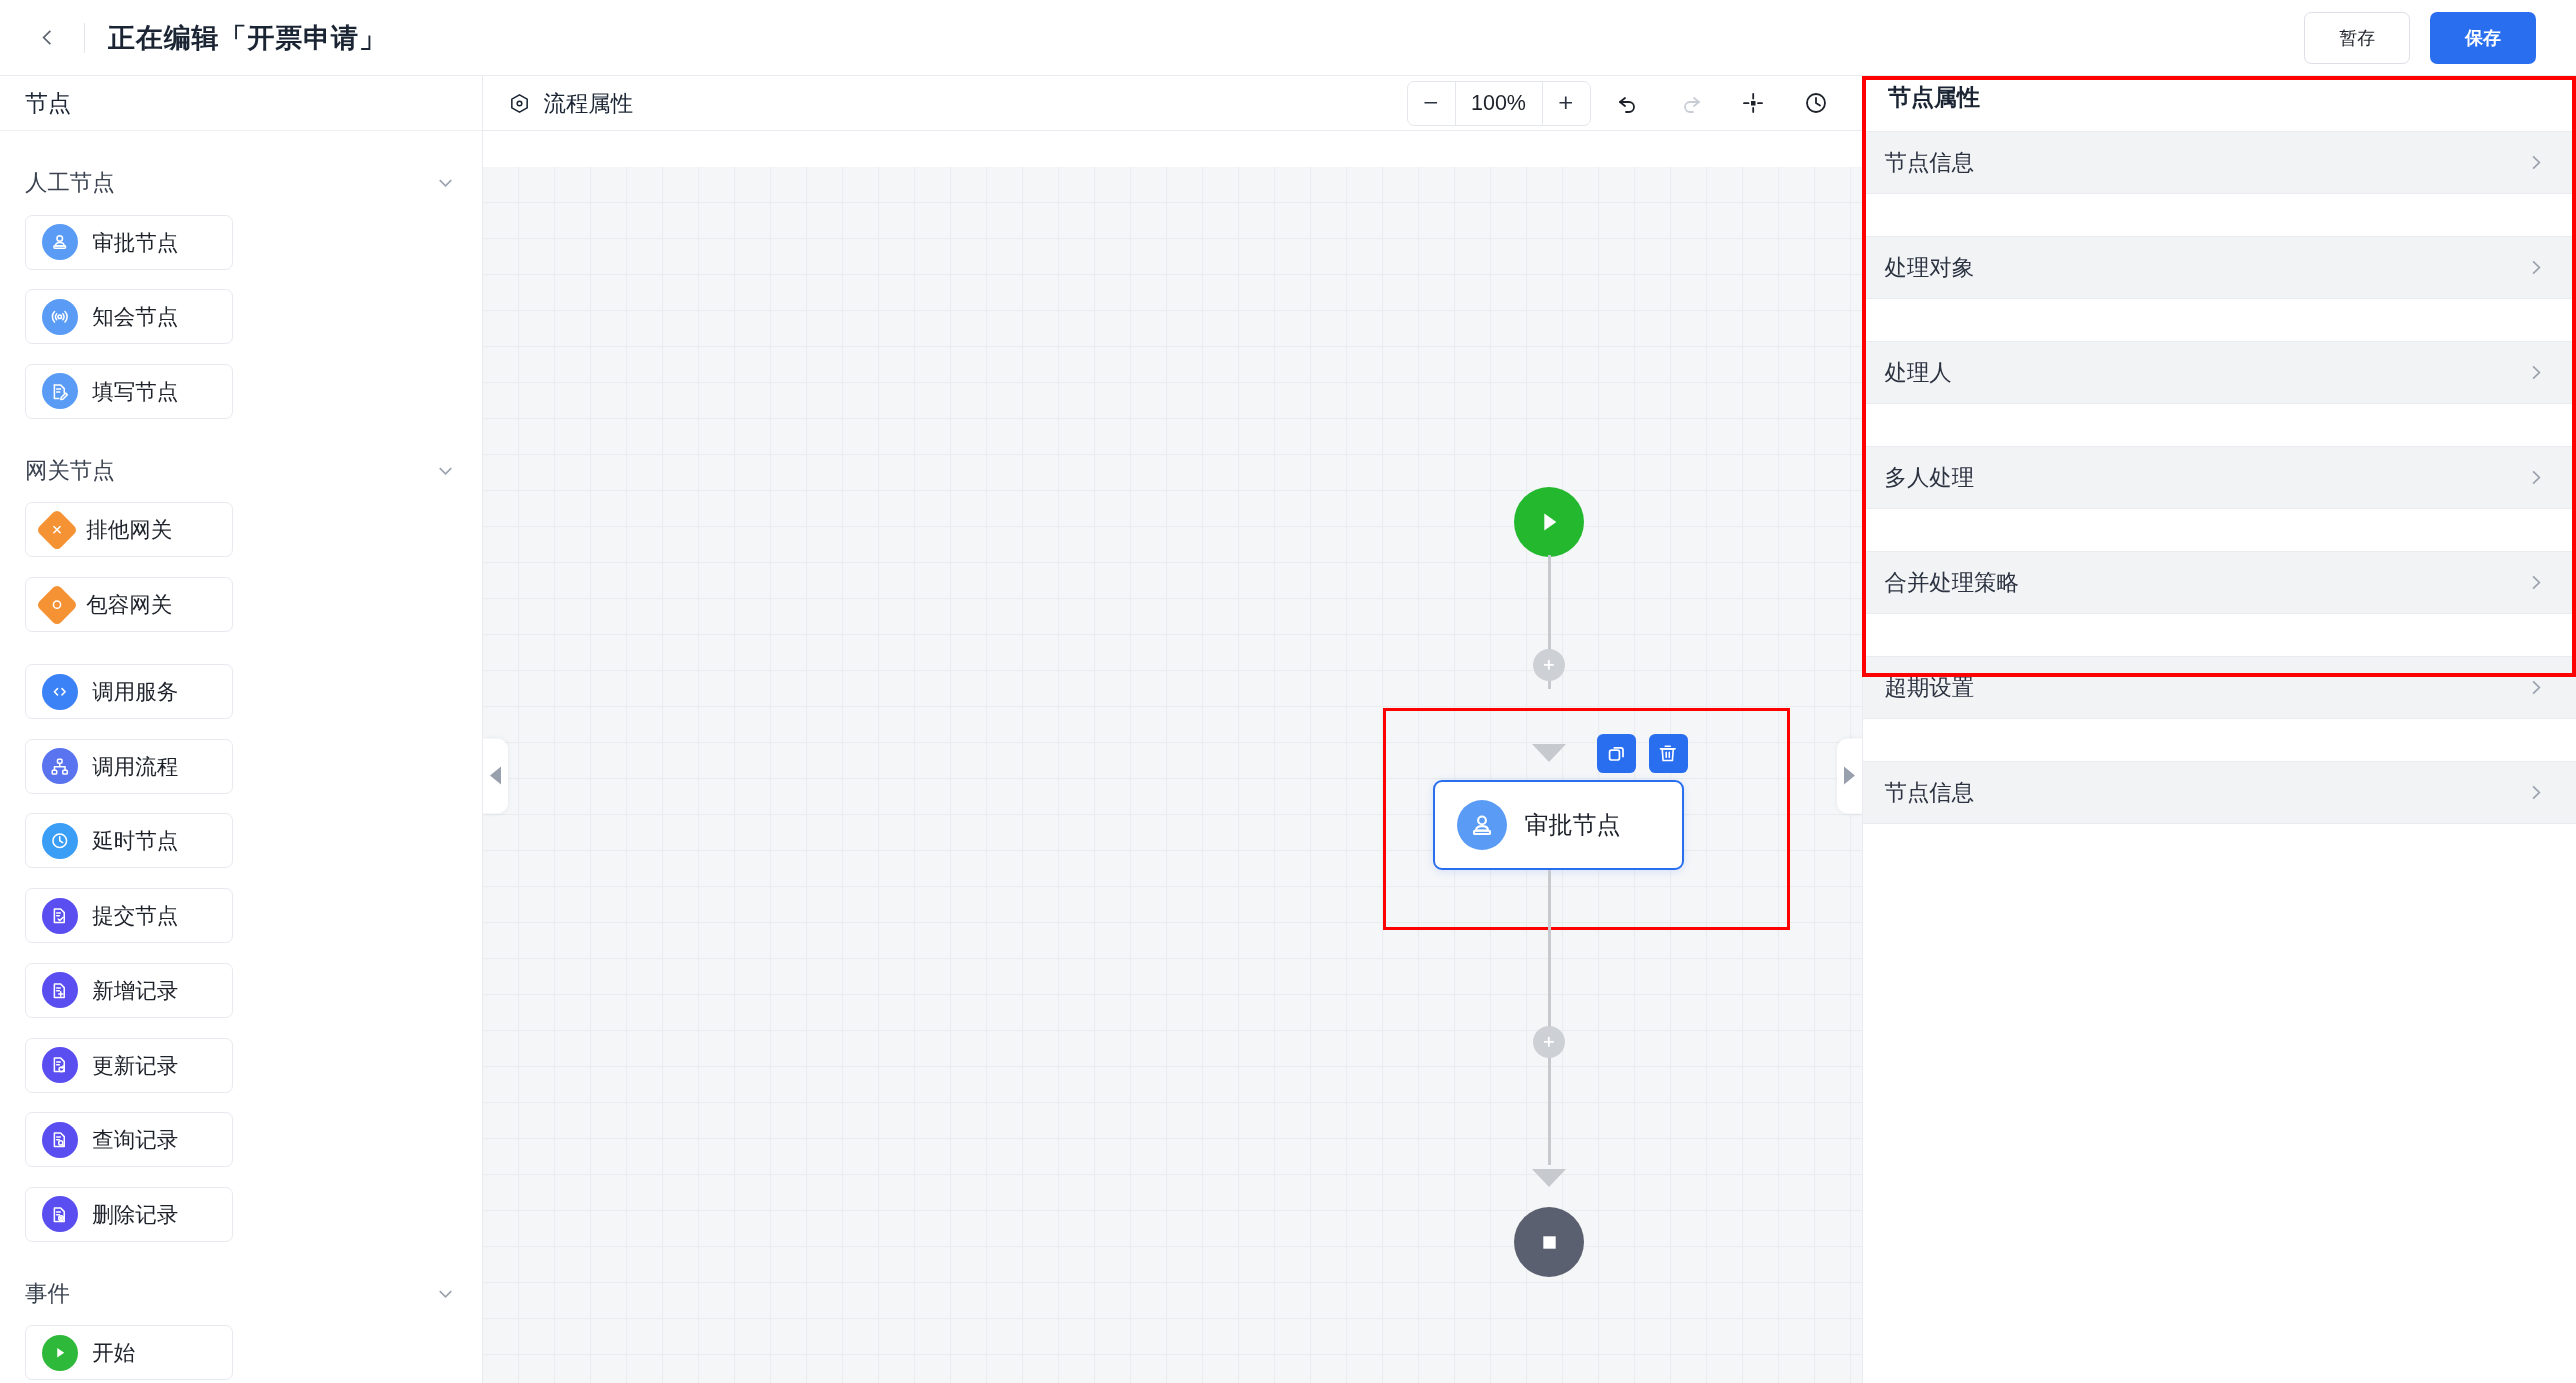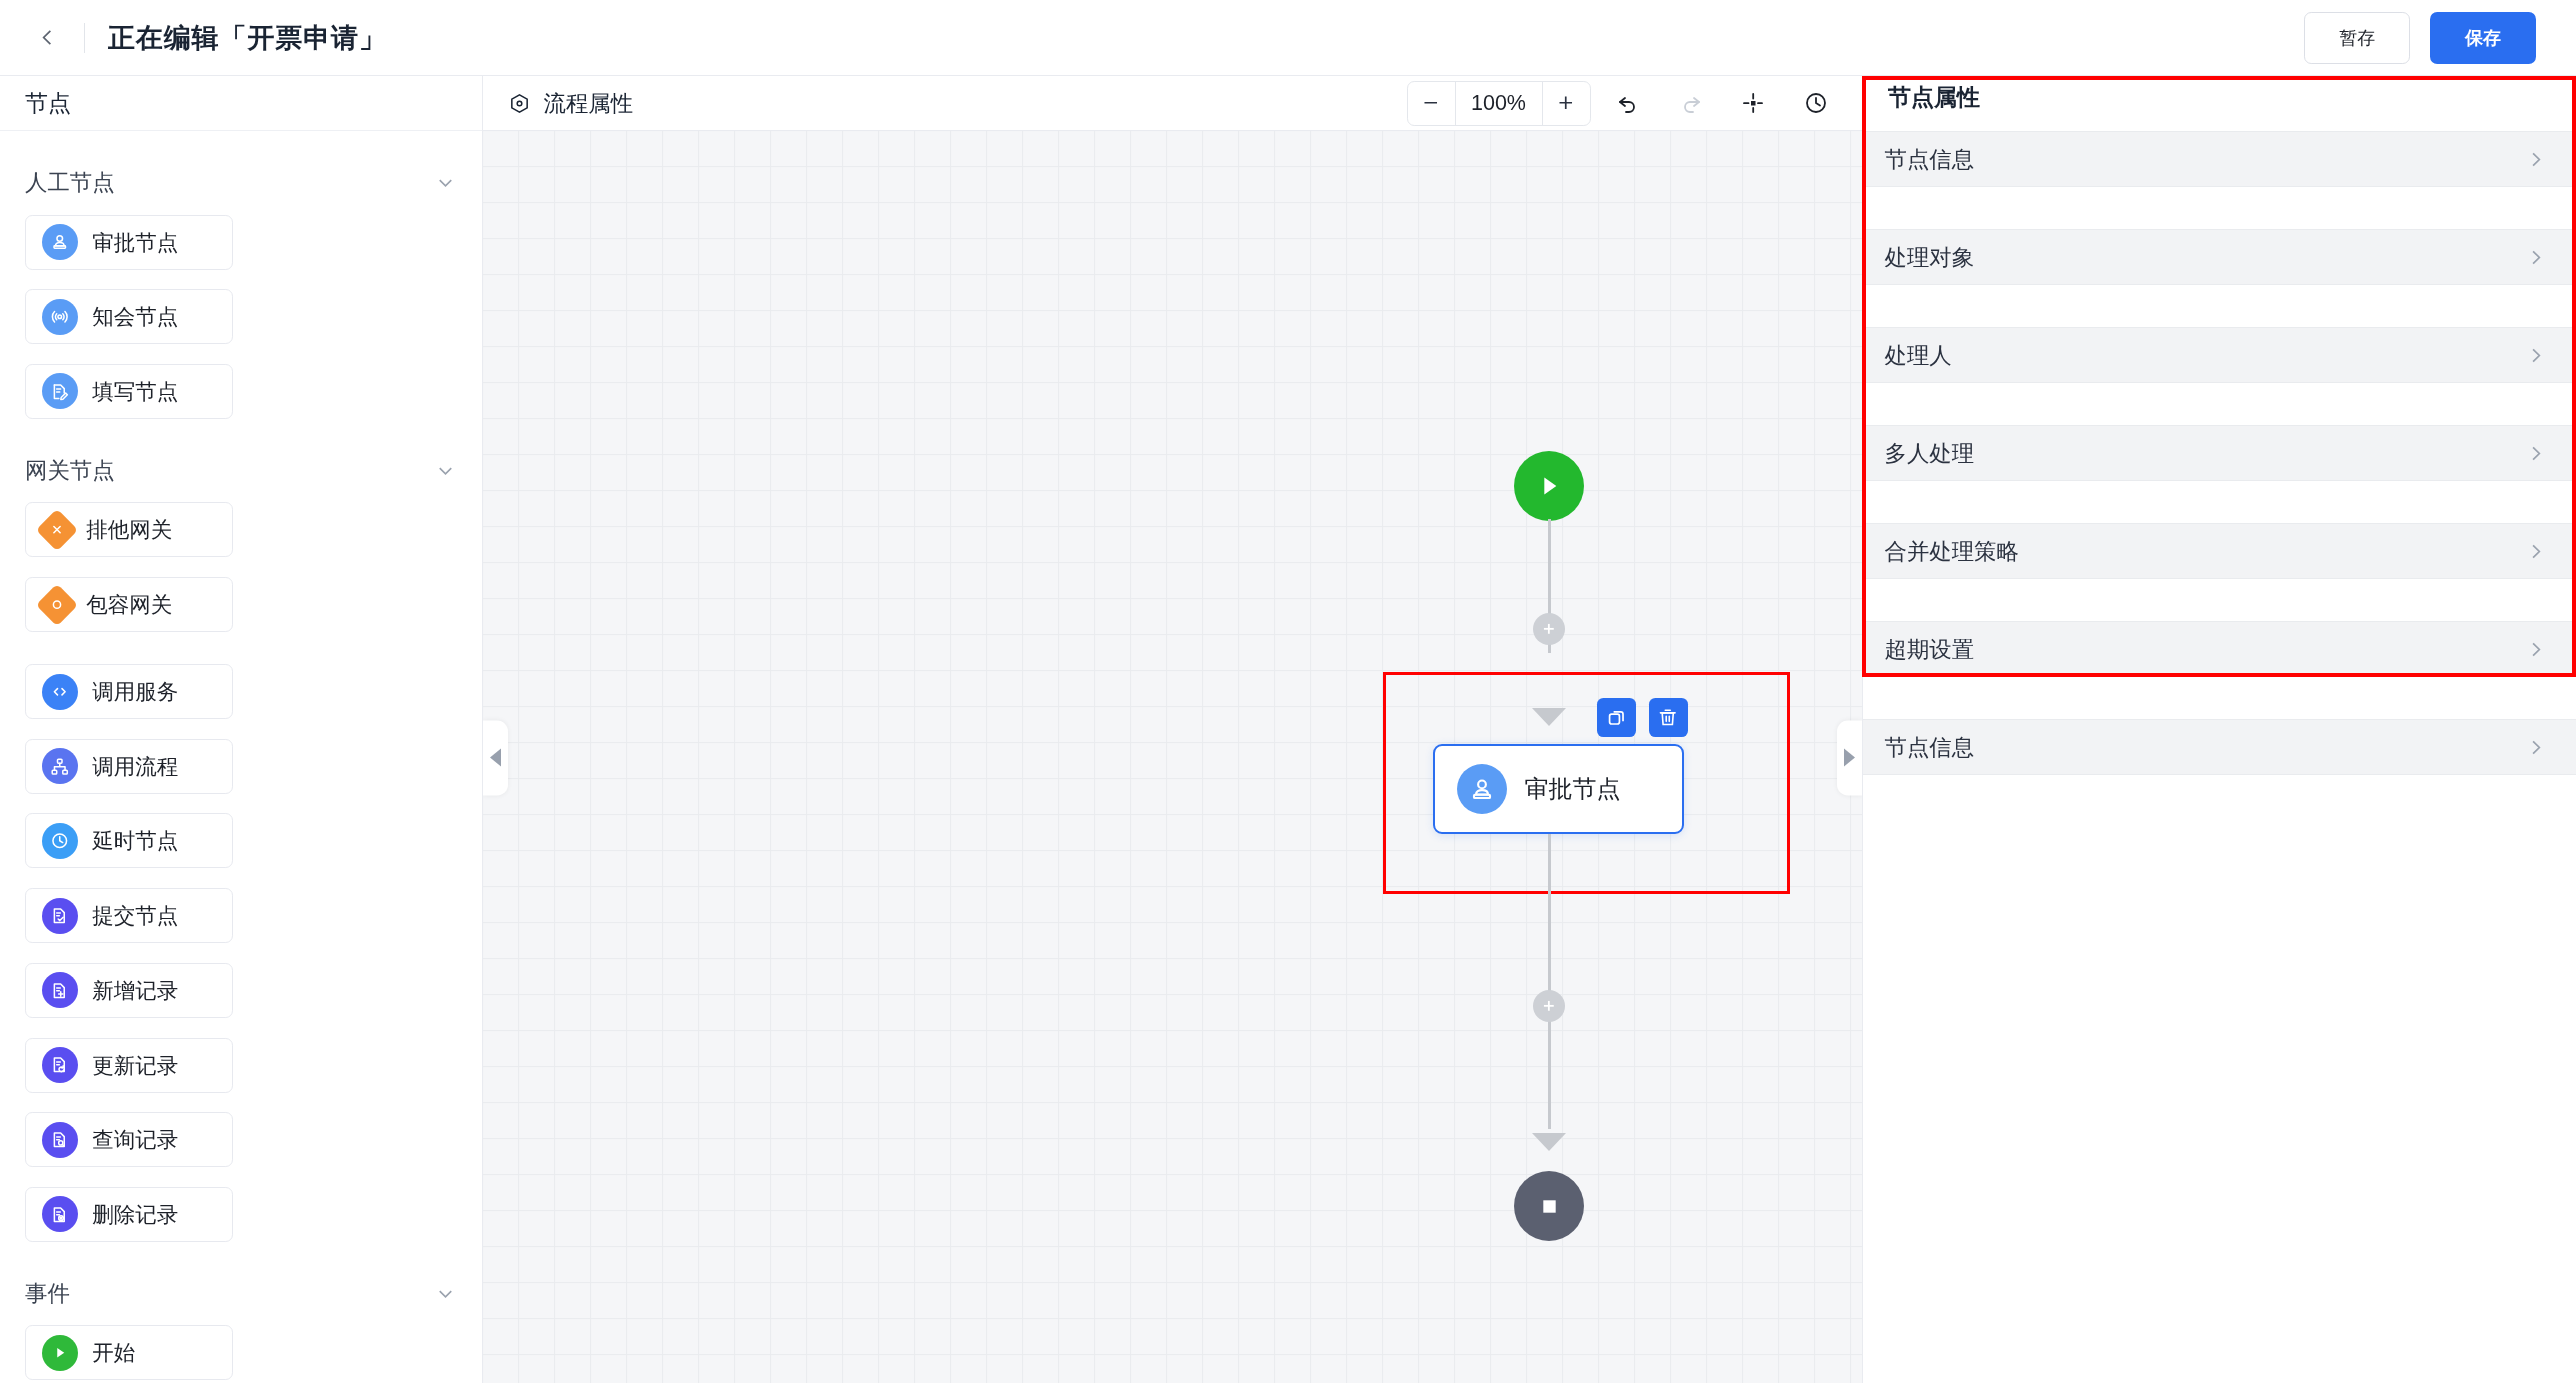--- a/index.html
+++ b/index.html
@@ -63,21 +63,21 @@
     width: 208px; height: 55px; border: 0.9px solid #e7e9ef; border-radius: 7.2px;
     background: #ffffff; display: flex; align-items: center; gap: 14.3px; padding: 0 16px;
     cursor: grab;
   }
   .node-ico { width: 36px; height: 36px; min-width: 36px; border-radius: 50%; display: flex; align-items: center; justify-content: center; }
   .node-ico.diamond { border-radius: 5.4px; transform: rotate(45deg); width: 30px; height: 30px; min-width: 30px; }
   .node-ico.diamond > svg { transform: rotate(-45deg); }
   .node-label { font-size: 21.5px; color: #1d2129; white-space: nowrap; }
 
   
-  .canvas-wrap { flex: 1; display: flex; flex-direction: column; min-width: 0; position: relative; }
+  .canvas-wrap { flex: 1; display: flex; flex-direction: column; min-width: 0; position: relative; gap: 36px; }
   .canvas-toolbar {
     height: 55px; min-height: 55px; background: #ffffff; border-bottom: 0.9px solid #e9ebf0;
     display: flex; align-items: center; padding: 0 21.5px 0 25px; position: relative; z-index: 15;
   }
   .flow-prop { display: flex; align-items: center; gap: 12.5px; cursor: pointer; }
   .flow-prop-label { font-size: 22.4px; color: #1a2433; }
   .toolbar-spacer { flex: 1; }
   .zoom-group {
     display: flex; align-items: center; border: 0.9px solid #e4e7ec; border-radius: 7.2px; height: 45px; overflow: hidden;
   }
@@ -155,21 +155,21 @@
   
   .rpanel {
     width: 714px; min-width: 714px; background: #ffffff;
     border-left: 0.9px solid #e9ebf0; display: flex; flex-direction: column;
     position: relative; z-index: 20;
   }
   .rpanel-head { height: 55px; display: flex; align-items: flex-start; padding: 6px 25px; }
   .rpanel-title { font-size: 23px; font-weight: 700; color: #1a2433; }
   .rpanel-list { flex: 1; overflow: hidden; }
   .prop-row {
-    height: 56px; background: #f2f3f5; display: flex; align-items: center; justify-content: space-between;
+    height: 63px; background: #f2f3f5; display: flex; align-items: center; justify-content: space-between;
     padding: 0 29px 0 21.5px; cursor: pointer; border-top: 0.9px solid #e9ebee; border-bottom: 0.9px solid #e9ebee;
   }
   .prop-label { font-size: 22.4px; color: #2b3240; }
   .prop-chev { color: #9aa2ae; display: flex; }
   .prop-gap { height: 42px; background: #ffffff; }
 
   .annot-right {
     position: absolute; right: 0; top: 76px; width: 714px; height: 601px;
     border: 4.5px solid #ff0000; pointer-events: none; z-index: 40;
   }

